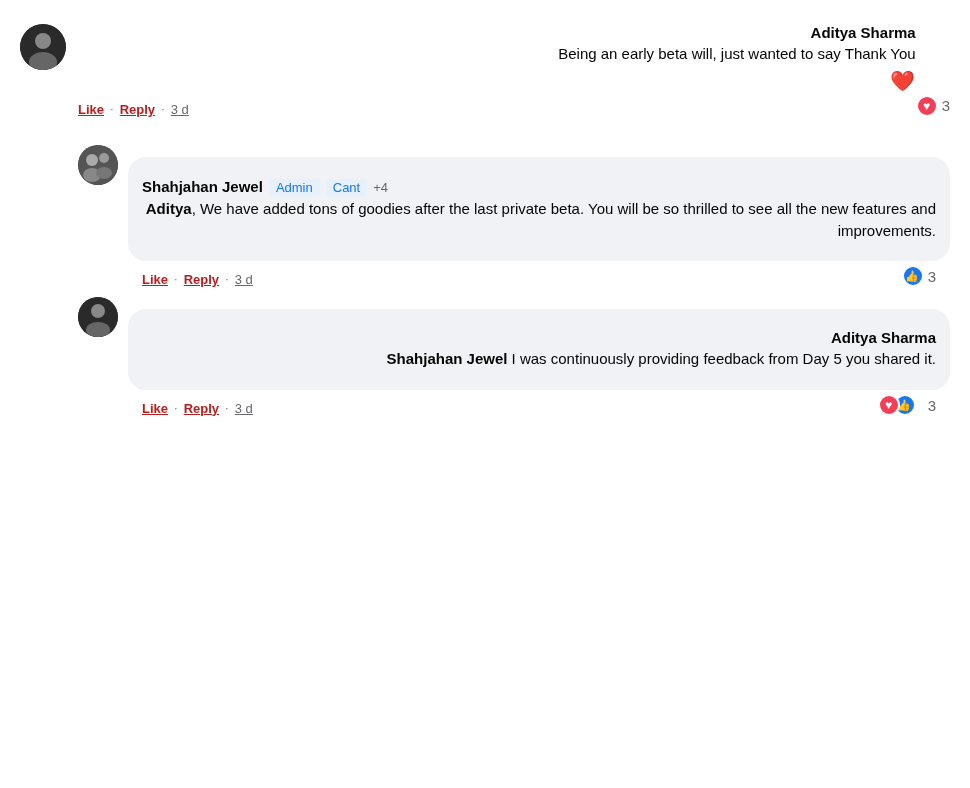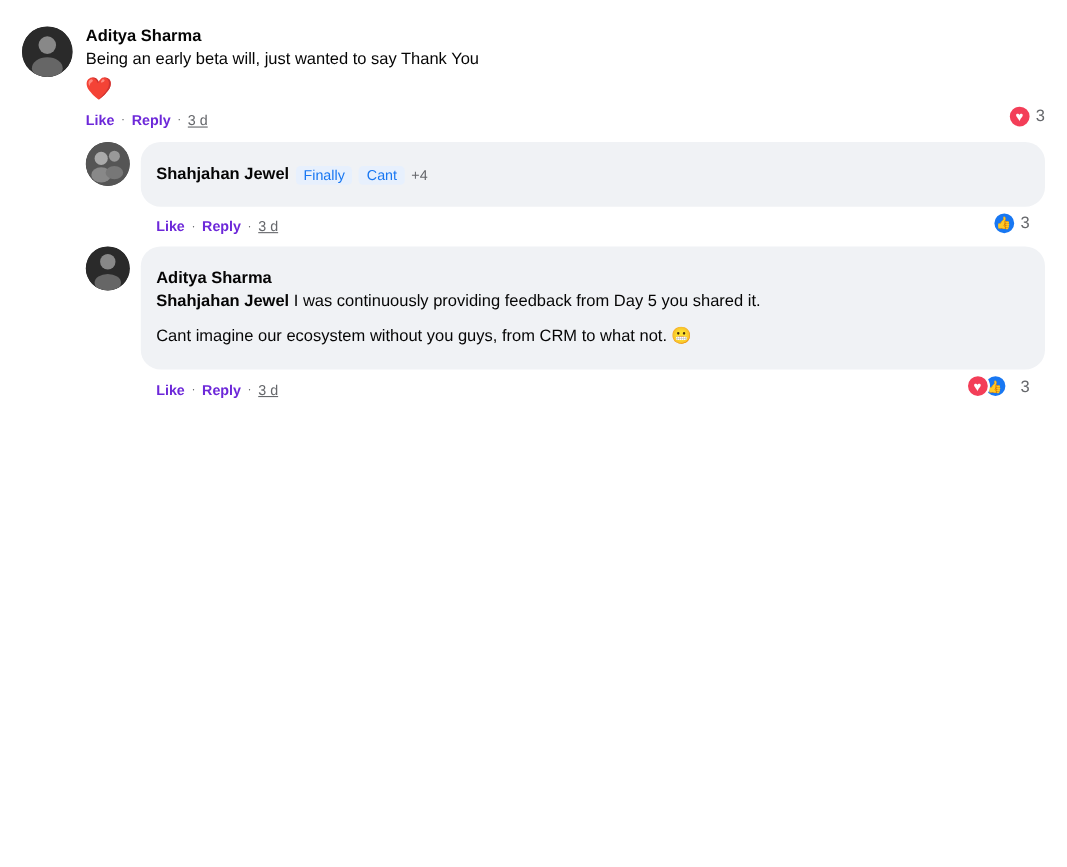--- a/index.html
+++ b/index.html
@@ -7,21 +7,22 @@
       font-family: -apple-system, BlinkMacSystemFont, 'Segoe UI', Helvetica, Arial, sans-serif;
       background: #fff;
       padding: 24px 20px;
       max-width: 970px;
       min-height: 788px;
     }
 
     .comment-thread {
       display: flex;
       flex-direction: column;
-      gap: 4px;
+      gap: 20px;
+      text-align: right;
     }
 
     
     .comment-top {
       display: flex;
       gap: 12px;
       align-items: flex-start;
     }
 
     .avatar {
@@ -75,23 +76,24 @@
       display: flex;
       align-items: center;
       gap: 6px;
       margin-top: 6px;
       font-size: 13px;
       color: #65676b;
     }
 
     .action-link {
       font-weight: 600;
-      color: #6d28d9;
+      color: #b91c1c;
       cursor: pointer;
       font-size: 13px;
+      text-decoration: underline;
     }
 
     .dot-sep {
       font-size: 11px;
       color: #65676b;
     }
 
     .time-text {
       color: #65676b;
       font-size: 13px;
@@ -147,20 +149,21 @@
       flex-direction: column;
       gap: 10px;
       margin-top: 8px;
     }
 
     .reply-bubble {
       background: #f0f2f5;
       border-radius: 18px;
       padding: 20px 14px;
       position: relative;
+      margin-top: 12px;
     }
 
     .reply-wrapper {
       display: flex;
       gap: 10px;
       align-items: flex-start;
     }
 
     .reply-bubble-content {
       flex: 1;
@@ -268,24 +271,27 @@
           <ellipse cx="26" cy="28" rx="8" ry="6" fill="#777"></ellipse>
         </svg>
       </div>
 
       <div style="flex:1; min-width:0;">
         <div class="reply-bubble">
           <div class="reply-bubble-content">
             <div style="display:flex; align-items:center; gap:6px; flex-wrap:wrap;">
               <span class="comment-author-name">Shahjahan Jewel</span>
               <div class="tags-row">
-                <span class="tag">Finally</span>
+                <span class="tag">Admin</span>
                 <span class="tag">Cant</span>
                 <span class="tag-count">+4</span>
               </div>
+            </div>
+            <div class="comment-text">
+              <span class="mention">Aditya</span><span>, We have added tons of goodies after the last private beta. You will be so thrilled to see all the new features and improvements.</span>
             </div>
           </div>
         </div>
         <div style="display:flex; align-items:center; justify-content:space-between; padding: 4px 14px 0;">
           <div class="comment-actions">
             <span class="action-link">Like</span>
             <span class="dot-sep">·</span>
             <span class="action-link">Reply</span>
             <span class="dot-sep">·</span>
             <span class="time-text">3 d</span>
@@ -307,23 +313,20 @@
         </svg>
       </div>
 
       <div style="flex:1; min-width:0;">
         <div class="reply-bubble">
           <div class="reply-bubble-content">
             <div class="comment-author-name">Aditya Sharma</div>
             <div class="comment-text">
               <span class="mention">Shahjahan Jewel</span><span> I was continuously providing feedback from Day 5 you shared it.</span>
             </div>
-            <div class="comment-text" style="margin-top:10px;">
-              <span>Cant imagine our ecosystem without you guys, from CRM to what not. 😬</span>
-            </div>
           </div>
         </div>
         <div style="display:flex; align-items:center; justify-content:space-between; padding: 4px 14px 0;">
           <div class="comment-actions">
             <span class="action-link">Like</span>
             <span class="dot-sep">·</span>
             <span class="action-link">Reply</span>
             <span class="dot-sep">·</span>
             <span class="time-text">3 d</span>
           </div>

